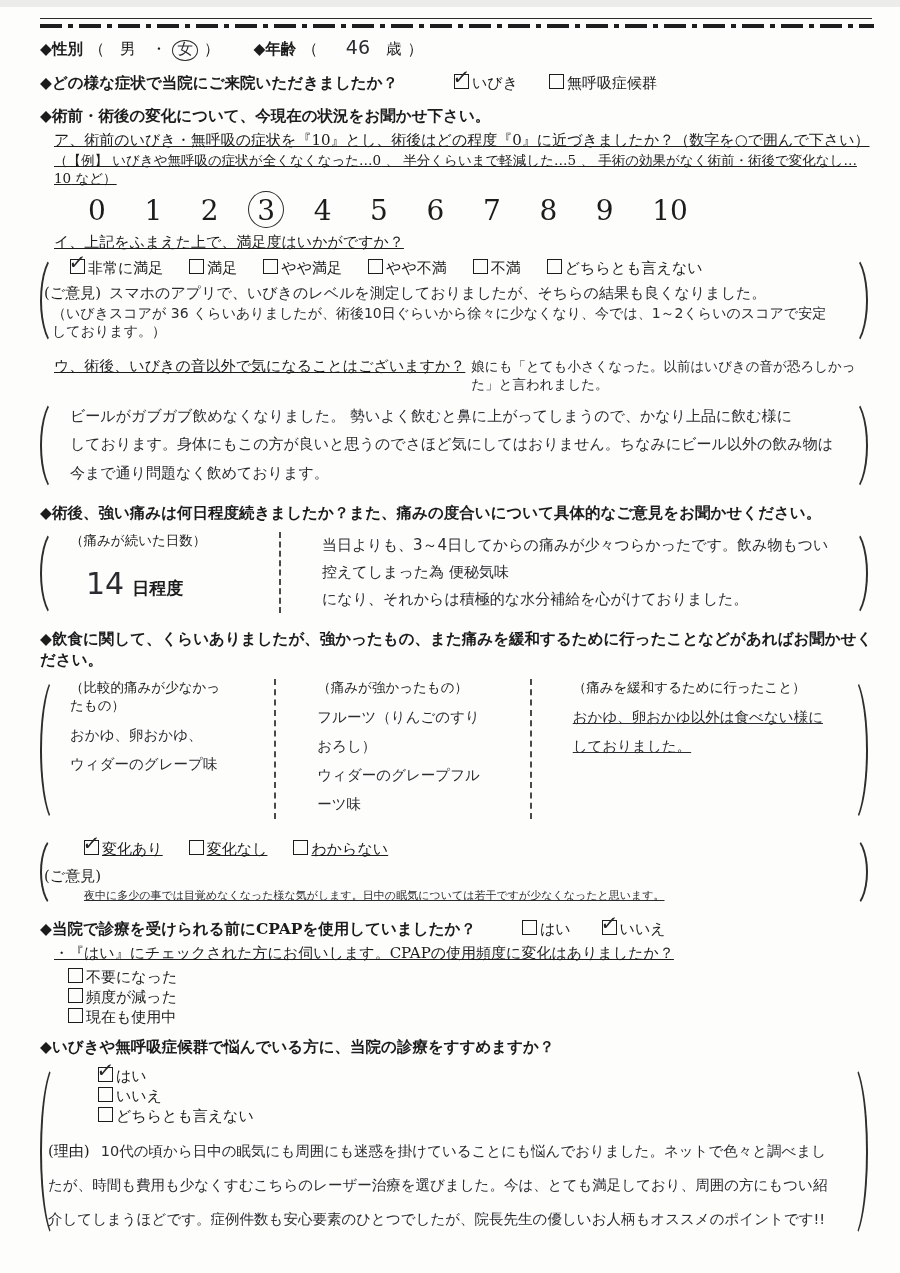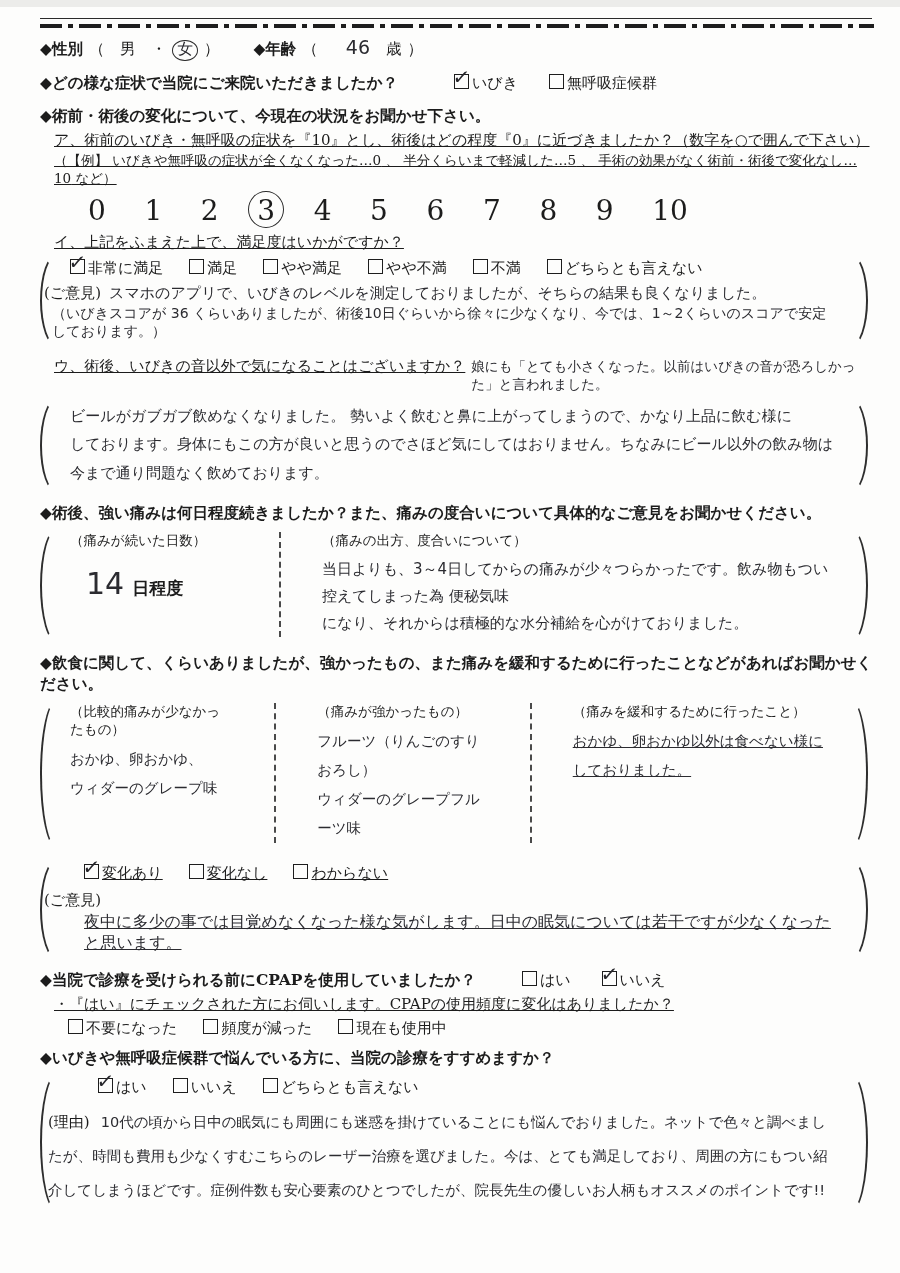--- a/index.html
+++ b/index.html
@@ -35,21 +35,21 @@
   .scale{display:flex;justify-content:space-between;width:600px;padding-left:48px;font-size:28px;margin:6px 0 4px 0;font-family:"DejaVu Serif",serif;}
   .scale span{position:relative;}
   .scale .circled::after{content:"";position:absolute;inset:-3px -9px -1px -9px;border:1.8px solid #2c2c2c;border-radius:50%;}
   
   .splitbox{display:flex;align-items:stretch;gap:27px;}
   .vdash{border-left:2px dashed #4a4a4a;margin:0 14px;}
   .days-num{font-size:30px;margin-right:8px;}
   .days-unit{font-size:17px;font-weight:bold;}
   .col-label{font-size:13.5px;margin-bottom:6px;}
   .mt2{margin-top:2px;}.mt4{margin-top:4px;}.mt6{margin-top:6px;}.mt8{margin-top:8px;}.mt10{margin-top:10px;}.mt12{margin-top:12px;}
-  .ind1{padding-left:14px;text-decoration:underline;}.ind2{padding-left:28px;}
+  .ind1{padding-left:14px;text-decoration:underline;}.ind2{padding-left:28px;flex-direction:column;}
 </style>
 </head>
 <body>
 
 <div class="page">
   <div class="scan-edge"></div>
 
   <div class="hdr">
     <div class="title-rule"></div>
     <div class="dashdot"></div>
@@ -161,21 +161,20 @@
       <div class="splitbox">
         <div style="width:168px;flex:none;">
           <div class="col-label">（痛みが続いた日数）</div>
           <div class="row" style="margin-top:16px;padding-left:16px;align-items:baseline;">
             <span class="hw days-num">14</span>
             <span class="days-unit">日程度</span>
           </div>
         </div>
         <div class="vdash"></div>
         <div style="flex:1;">
-          <div class="col-label">（痛みの出方、度合いについて）</div>
           <div class="hw pre" style="font-size:15px;line-height:1.8;">当日よりも、3～4日してからの痛みが少々つらかったです。飲み物もつい控えてしまった為 便秘気味
 になり、それからは積極的な水分補給を心がけておりました。</div>
         </div>
       </div>
     </div>
   </div>
 
   <div>
     <div class="printed bold">◆飲食に関して、くらいありましたが、強かったもの、また痛みを緩和するために行ったことなどがあればお聞かせください。</div>
     <div class="pbox mt4">
@@ -212,21 +211,21 @@
         <span class="cb">
             <span class="box"></span>
             <span class="lbl">変化なし</span>
           </span>
         <span class="cb">
             <span class="box"></span>
             <span class="lbl">わからない</span>
           </span>
       </div>
       <div class="sub mt8" style="margin-left:-26px;">(ご意見)</div>
-      <div class="hw mt2 ind1" style="font-size:16px;">夜中に多少の事では目覚めなくなった様な気がします。日中の眠気については若干ですが少なくなったと思います。</div>
+      <div class="hw mt2 ind1" style="font-size:11px;">夜中に多少の事では目覚めなくなった様な気がします。日中の眠気については若干ですが少なくなったと思います。</div>
     </div>
   </div>
 
   <div class="mt6">
     <div class="row printed">
       <span class="bold">◆当院で診療を受けられる前にCPAPを使用していましたか？</span>
       <span style="margin-left:46px;">
         <span class="cb">
             <span class="box"></span>
             <span class="lbl">はい</span>

